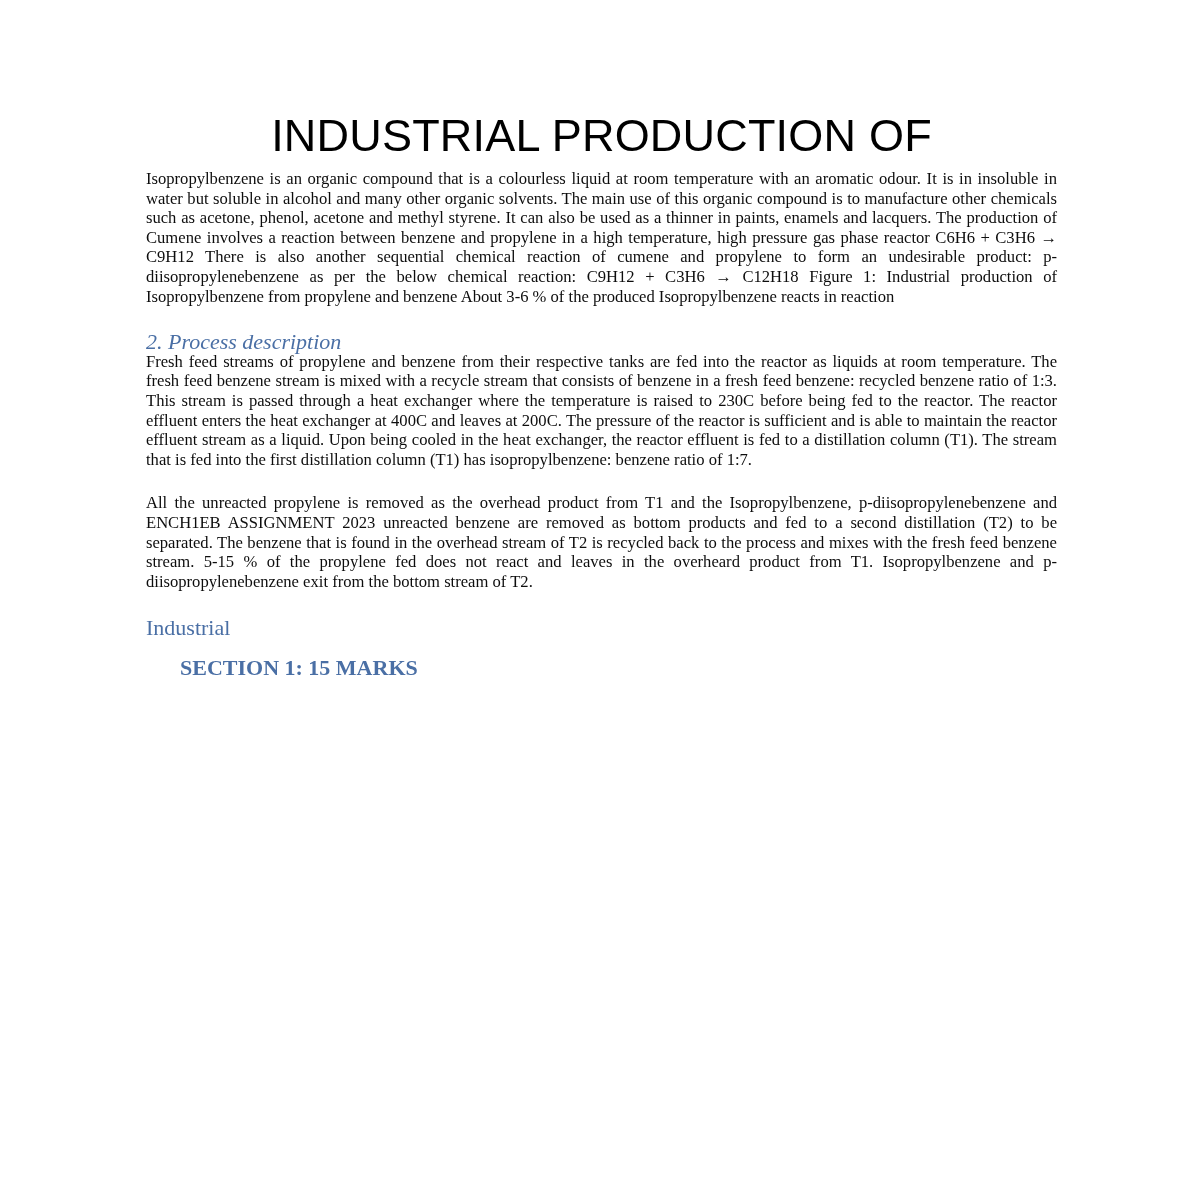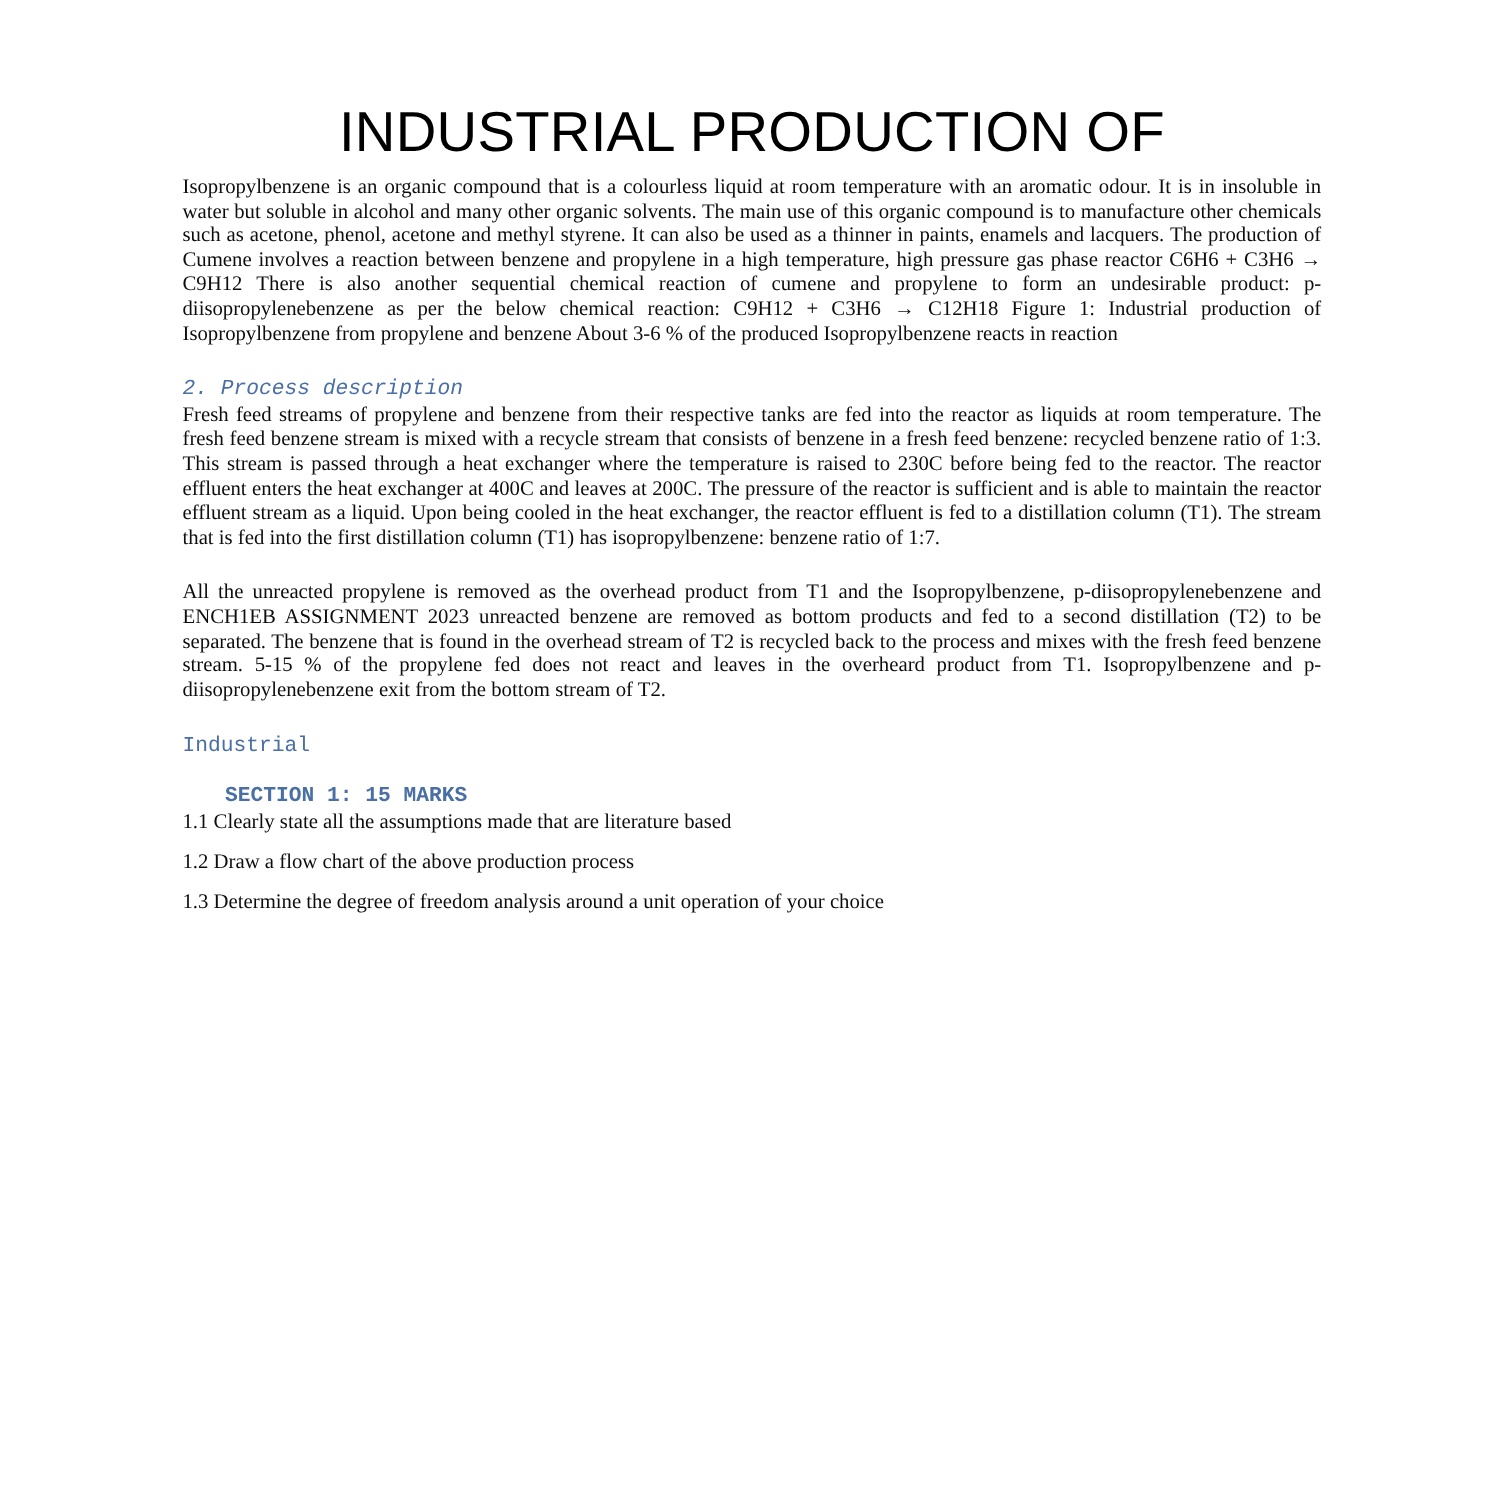--- a/index.html
+++ b/index.html
@@ -19,21 +19,21 @@
     position: relative;
     width: 1200px;
     height: 1200px;
     background: #ffffff;
     box-sizing: border-box;
   }
 
   .content {
     position: absolute;
     left: 146px;
-    top: 82px;
+    top: 112px;
     width: 911px;
   }
 
   
   .doc-title {
     font-family: "Liberation Sans", "DejaVu Sans", sans-serif;
     font-size: 45px;
     line-height: 47px;
     font-weight: 400;
     color: #000000;
@@ -52,22 +52,22 @@
     text-align: justify;
     text-justify: inter-word;
     margin: 0;
   }
   .body-par + .body-par {
     margin-top: 24px;
   }
 
   
   .sec-head {
-    font-family: Liberation Mono, monospace;
-    font-size: 17px;
+    font-family: Liberation Serif, serif;
+    font-size: 22px;
     line-height: 19.6px;
     color: #4a6fa5;
     margin: 0;
   }
   .sec-head.italic {
     font-style: italic;
   }
   .sec-head.bold {
     font-weight: 700;
     margin-left: 34px;
@@ -111,20 +111,15 @@
     <p class="sec-head italic gap-before-process" style="color: rgb(74, 111, 165);">2. Process description</p>
 
     <p class="body-par" style="color: rgb(13, 13, 13);">Fresh feed streams of propylene and benzene from their respective tanks are fed into the reactor as liquids at room temperature. The fresh feed benzene stream is mixed with a recycle stream that consists of benzene in a fresh feed benzene: recycled benzene ratio of 1:3. This stream is passed through a heat exchanger where the temperature is raised to 230C before being fed to the reactor. The reactor effluent enters the heat exchanger at 400C and leaves at 200C. The pressure of the reactor is sufficient and is able to maintain the reactor effluent stream as a liquid. Upon being cooled in the heat exchanger, the reactor effluent is fed to a distillation column (T1). The stream that is fed into the first distillation column (T1) has isopropylbenzene: benzene ratio of 1:7.</p>
 
     <p class="body-par" style="color: rgb(13, 13, 13);">All the unreacted propylene is removed as the overhead product from T1 and the Isopropylbenzene, p-diisopropylenebenzene and ENCH1EB ASSIGNMENT 2023 unreacted benzene are removed as bottom products and fed to a second distillation (T2) to be separated. The benzene that is found in the overhead stream of T2 is recycled back to the process and mixes with the fresh feed benzene stream. 5-15 % of the propylene fed does not react and leaves in the overheard product from T1. Isopropylbenzene and p-diisopropylenebenzene exit from the bottom stream of T2.</p>
 
     <p class="sec-head gap-before-questions" style="color: rgb(74, 111, 165);">Industrial</p>
 
     <p class="sec-head bold gap-before-section" style="color: rgb(74, 111, 165);">SECTION 1: 15 MARKS</p>
 
-    <ul class="qlist">
-      <li class="qitem" style="color: rgb(13, 13, 13);">1.1 Clearly state all the assumptions made that are literature based</li>
-      <li class="qitem" style="color: rgb(13, 13, 13);">1.2 Draw a flow chart of the above production process</li>
-      <li class="qitem" style="color: rgb(13, 13, 13);">1.3 Determine the degree of freedom analysis around a unit operation of your choice</li>
-    </ul>
 
   </div>
 </div>
 
 </body></html>

